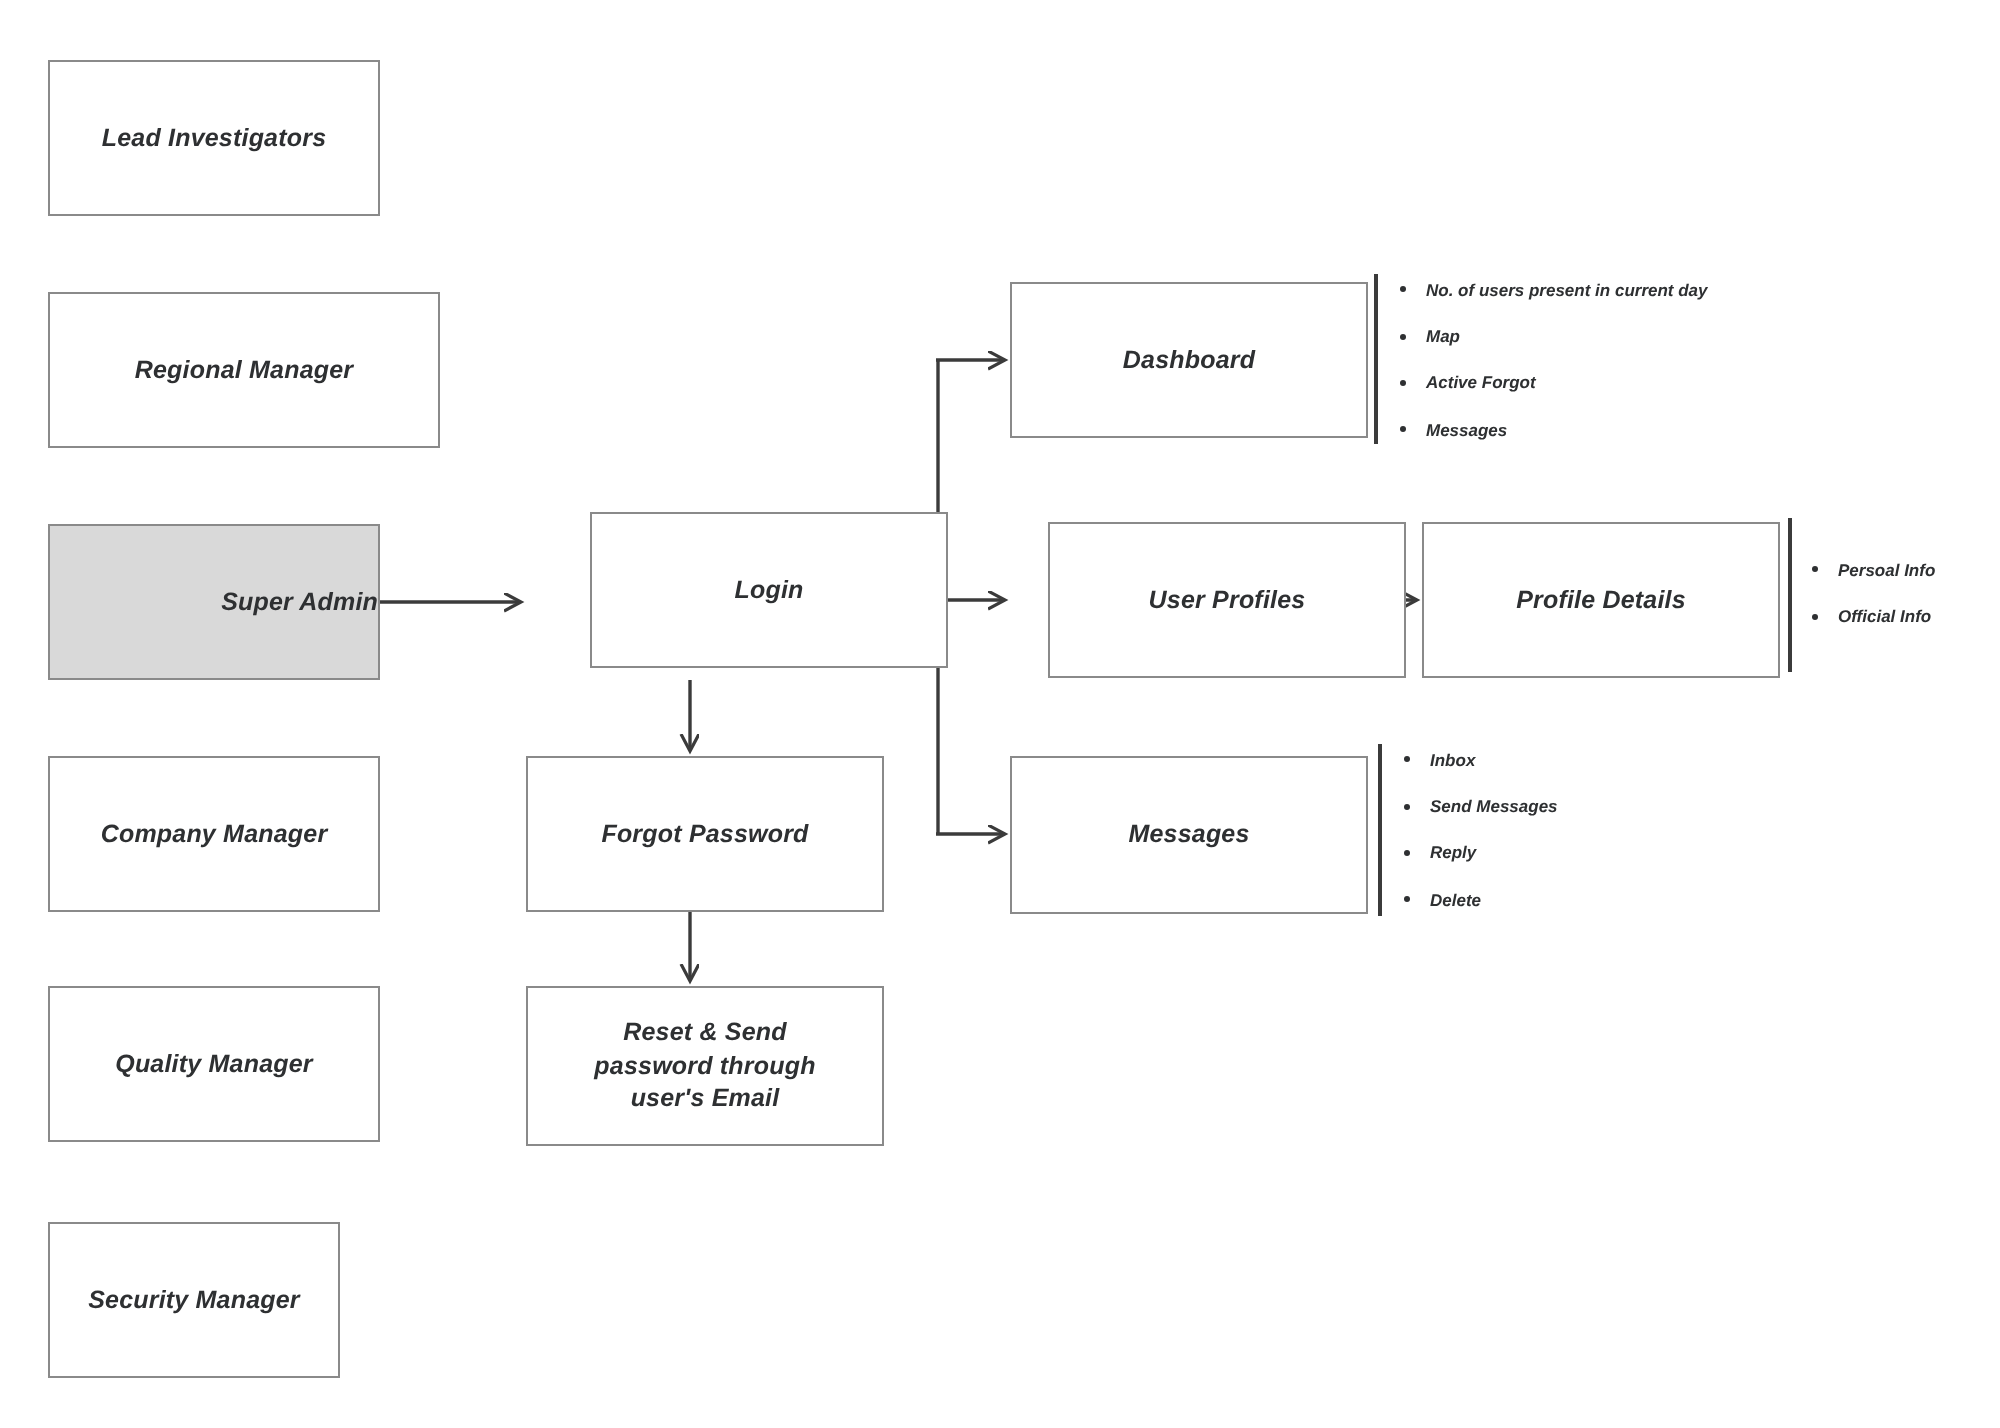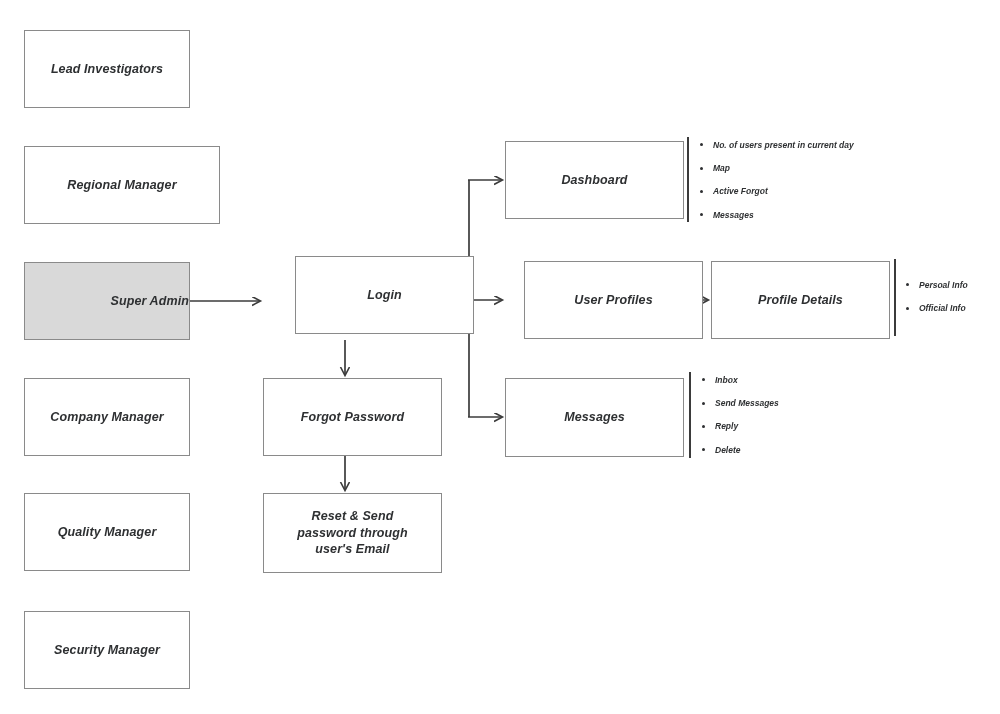--- a/index.html
+++ b/index.html
@@ -113,21 +113,21 @@
   </div>
   <div class="node highlight" style="left:24px; top:262px; width:166px;">
     <span class="lbl">Super Admin</span>
   </div>
   <div class="node" style="left:24px; top:378px; width:166px;justify-content:center;">
     <span class="lbl">Company Manager</span>
   </div>
   <div class="node" style="left:24px; top:493px; width:166px;">
     <span class="lbl">Quality Manager</span>
   </div>
-  <div class="node" style="left:24px; top:611px; width:166px;">
+  <div class="node" style="left:24px; top:611px; width:146px;">
     <span class="lbl">Security Manager</span>
   </div>
 
   <div class="node" style="left:263px; top:256px;margin-left:32px;">
     <span class="lbl">Login</span>
   </div>
   <div class="node" style="left:263px; top:378px;">
     <span class="lbl">Forgot Password</span>
   </div>
   <div class="node" style="left:263px; top:493px; height:80px;">

